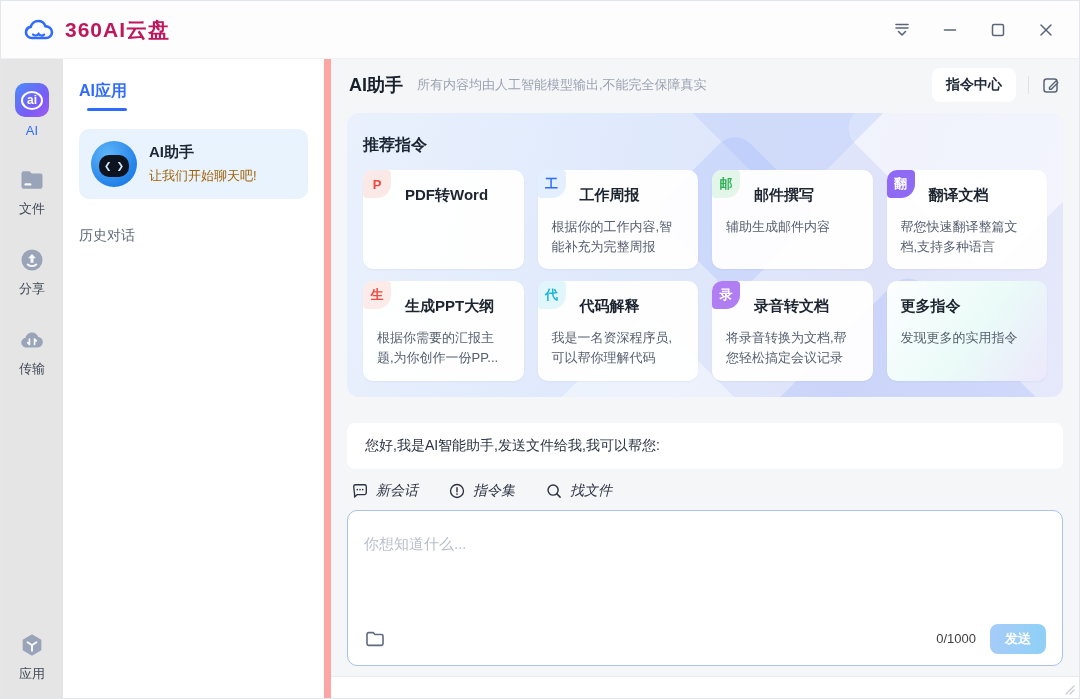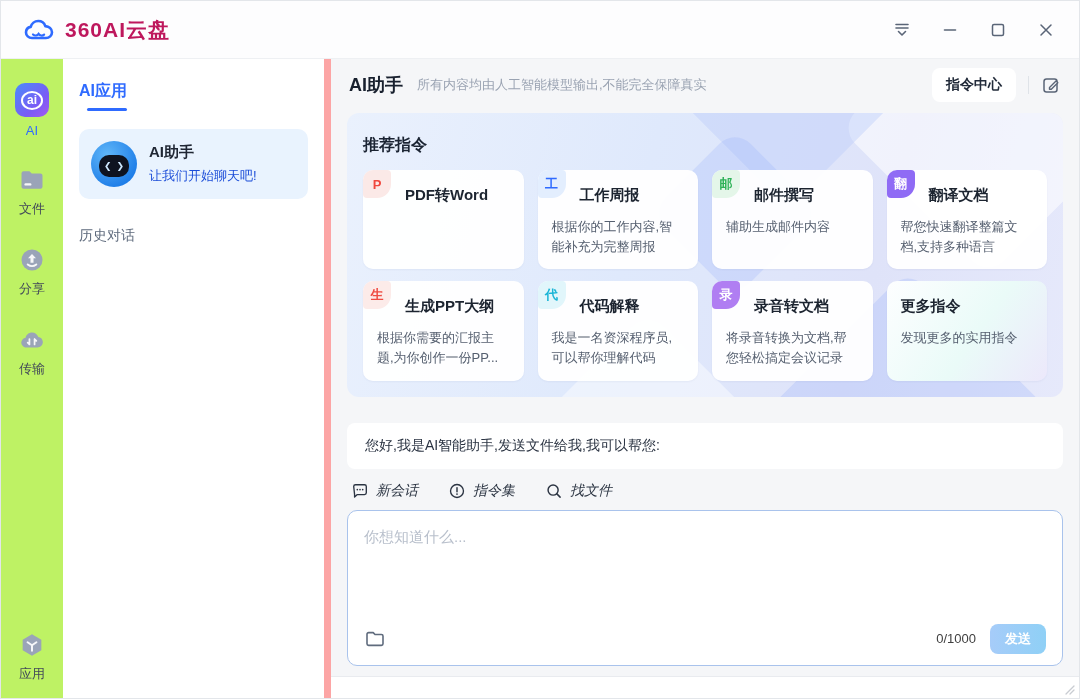--- a/index.html
+++ b/index.html
@@ -12,21 +12,21 @@
   .titlebar { height:58px; display:flex; align-items:center; padding:0 22px;
     background:#fdfdfe; border-bottom:1px solid #eef0f3; }
   .logo { display:flex; align-items:center; gap:10px; }
   .logo-text { font-size:21px; font-weight:800; color:#be185d; letter-spacing:1px; }
   .win-controls { margin-left:auto; display:flex; align-items:center; gap:26px; }
   .win-btn { width:22px; height:22px; display:flex; align-items:center; justify-content:center;
     cursor:pointer; color:#5a6577; }
   
   .app-body { display:flex; height:640px; }
   
-  .nav-rail { width:62px; background:#bef264; display:flex; flex-direction:column;
+  .nav-rail { width:62px; background:#e5e5e5; display:flex; flex-direction:column;
     align-items:flex-start; padding:24px 0 16px; gap:28px; }
   .rail-item { display:flex; flex-direction:column; align-items:center; gap:6px;
     cursor:pointer; width:100%; }
   .rail-label { font-size:13px; color:#434b59; }
   .rail-item.active .rail-label { color:#2f6bff; }
   .ai-chip { width:34px; height:34px; border-radius:10px;
     background:linear-gradient(135deg,#4a8cfa 0%,#7a5bf5 65%,#a45bf0 100%);
     display:flex; align-items:center; justify-content:center; }
   .ai-chip span { color:#fff; font-size:12px; font-weight:700; border:2px solid #fff;
     border-radius:50%; padding:0 4px; line-height:15px; }
@@ -41,21 +41,21 @@
   .assistant-card { margin-top:18px; background:#e9f3fe; border-radius:10px;
     padding:12px; display:flex; align-items:center; gap:12px; cursor:pointer; }
   .bot-avatar { width:46px; height:46px; border-radius:50%; flex:none;
     background:radial-gradient(circle at 35% 30%,#5fb6f8,#1f7ee8 75%);
     position:relative; overflow:hidden; }
   .bot-face { position:absolute; left:50%; top:54%; transform:translate(-50%,-50%);
     width:30px; height:22px; background:#0e1320; border-radius:10px;
     display:flex; align-items:center; justify-content:center; gap:5px; }
   .bot-eye { color:#cfe9ff; font-size:9px; font-weight:700; }
   .assistant-title { font-size:15px; font-weight:700; color:#1f2633; }
-  .assistant-sub { font-size:13px; color:#1d4ed8; margin-top:5px; }
+  .assistant-sub { font-size:13px; color:#a16207; margin-top:5px; }
   .history-label { margin-top:28px; font-size:14px; color:#5f6b7d; cursor:pointer; }
   
   .main { flex:1; background:#f5f6f8; display:flex; flex-direction:column; }
   .main-header { height:52px; display:flex; align-items:center; padding:0 18px; }
   .main-title { font-size:18px; font-weight:800; color:#18202e; }
   .main-sub { font-size:13px; color:#9aa3b2; margin-left:14px; }
   .header-right { margin-left:auto; display:flex; align-items:center; gap:12px; }
   .cmd-center-btn { background:#fff; border:none; border-radius:8px; padding:8px 14px;
     font-size:14px; font-weight:700; color:#222b3a; cursor:pointer;
     font-family:inherit; }
@@ -86,21 +86,21 @@
   .cmd-desc { margin-top:12px; font-size:13px; color:#566070; line-height:1.55; }
   .cmd-card.no-badge { background:linear-gradient(125deg,#fdfeff 0%,#eafbf8 55%,#ece8fb 100%); }
   .cmd-card.no-badge .cmd-title { margin-left:0; }
   
   .greeting { margin:26px 16px 0; background:#fff; border-radius:8px;
     padding:14px 18px; font-size:14px; color:#2a3342; }
   .chat-toolbar { margin:13px 20px 10px; display:flex; gap:30px; }
   .tool-item { display:flex; align-items:center; gap:7px; background:none; border:none;
     cursor:pointer; font-size:14px; color:#2b3442; font-family:inherit;font-style:italic; }
   .composer { margin:0 16px; background:#fff; border:1px solid #a9c3ec; border-radius:10px;
-    height:156px; display:flex; flex-direction:column; padding:17px 16px 11px; }
+    height:156px; display:flex; flex-direction:column; padding:24px 16px 11px; }
   .composer textarea { flex:1; border:none; outline:none; resize:none; background:transparent;
     font-family:inherit; font-size:15px; color:#333c4b; }
   .composer textarea::placeholder { color:#b9c0cc; }
   .composer-bottom { display:flex; align-items:center; }
   .composer-right { margin-left:auto; display:flex; align-items:center; gap:14px; }
   .char-counter { font-size:13px; color:#404040; }
   .send-btn { border:none; border-radius:8px; padding:6px 15px; font-size:13px;
     font-weight:700; color:#fff; cursor:pointer; font-family:inherit;
     background:linear-gradient(90deg,#a6ccf9 0%,#8fd0f6 100%); }
   .main-footer { margin-top:10px; flex:1; background:#fff; border-top:1px solid #e9ebef;

